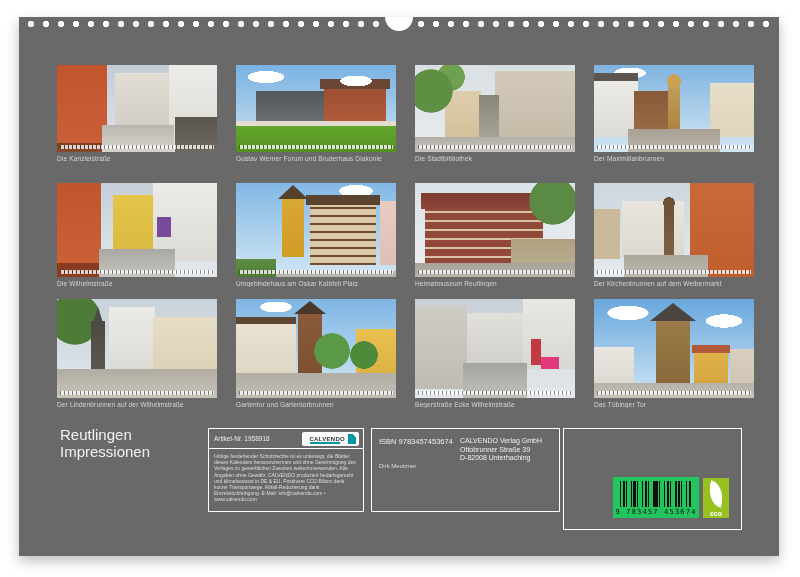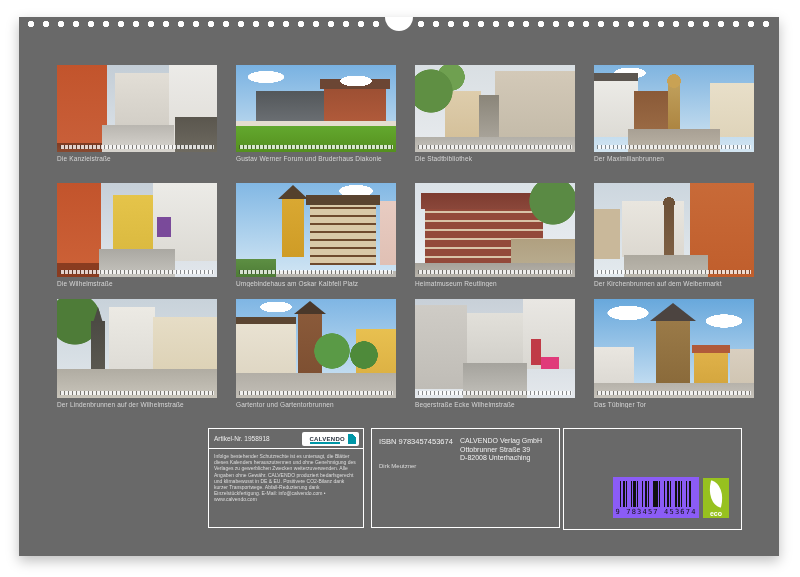--- a/index.html
+++ b/index.html
@@ -128,38 +128,38 @@
     linear-gradient(#e0b24a,#d4a63e) no-repeat 100px 52px / 34px 34px,
     linear-gradient(#e9e6e0,#dcd9d3) no-repeat 0 48px / 40px 38px,
     linear-gradient(#d9cfc0,#d0c5b2) no-repeat 136px 50px / 24px 36px,
     radial-gradient(ellipse 34px 12px at 34px 14px,#fff 60%,transparent 61%) no-repeat,
     radial-gradient(ellipse 30px 11px at 130px 22px,#fff 60%,transparent 61%) no-repeat,
     linear-gradient(#68a8dc,#cfe4f4);}
   .p12::before{content:"";position:absolute;left:56px;top:4px;width:0;height:0;
     border-left:23px solid transparent;border-right:23px solid transparent;border-bottom:18px solid #4c4440;}
   
   .title{position:absolute;left:41px;top:410px;font-size:15px;line-height:16.5px;color:#f2f2f2;}
-  .box{position:absolute;top:411px;height:100px;border:1.5px solid #fff;box-sizing:border-box;}
+  .box{position:absolute;top:411px;height:84px;border:1.5px solid #fff;box-sizing:border-box;}
   .box1{left:189px;width:156px;}
   .box2{left:352px;width:189px;}
   .box3{left:544px;width:179px;height:102px;}
   .b1a{position:relative;height:19px;border-bottom:1px solid #fff;}
   .artikel{position:absolute;left:5px;top:6px;font-size:6.5px;color:#ececec;}
   .logo{position:absolute;right:4px;top:2.5px;width:57px;height:14px;background:#fff;border-radius:2px;
         display:flex;align-items:center;justify-content:flex-end;gap:3px;padding:0 3px;box-sizing:border-box;}
   .logo-text{font-size:6px;font-weight:bold;color:#2b3440;letter-spacing:.3px;}
   .logo-tag{position:absolute;left:8px;bottom:2px;width:30px;height:1.5px;background:var(--calvendo-teal,#0097a7);}
   .logo-icon{width:8px;height:10px;background:linear-gradient(225deg,#fff 2.5px,var(--calvendo-teal,#0097a7) 2.5px);}
   .b1b{height:20px;border-bottom:1px solid #fff;font-size:8px;color:#f0f0f0;
        padding:6px 0 0 5px;box-sizing:border-box;}
   .b1c{font-size:5px;line-height:6.2px;color:#dedede;padding:4px 5px;}
   .isbn{position:absolute;left:7px;top:8px;font-size:7.5px;color:#f0f0f0;}
   .address{position:absolute;left:88px;top:8px;font-size:7px;line-height:8.5px;color:#f0f0f0;}
   .author{position:absolute;left:7px;top:34px;font-size:6px;color:#dcdcdc;}
-  .barcode{position:absolute;left:49px;top:48px;width:86px;height:41px;background:#8b5cf6;}
+  .barcode{position:absolute;left:49px;top:48px;width:86px;height:41px;background:#22c55e;}
   .bars{position:absolute;left:7px;right:7px;top:4px;height:26px;
         background:
         repeating-linear-gradient(90deg,#111 0 1px,transparent 1px 3px,#111 3px 5px,transparent 5px 6px,#111 6px 7px,transparent 7px 11px),
         repeating-linear-gradient(90deg,transparent 0 13px,#111 13px 15px,transparent 15px 21px);}
   .digits{position:absolute;bottom:2px;left:0;right:0;text-align:center;font-size:7px;color:#111;
         font-family:"DejaVu Sans Mono",monospace;letter-spacing:1.2px;}
   .eco{position:absolute;left:139px;top:49px;width:26px;height:40px;background:var(--eco-green,#97c11f);}
   .leaf{position:absolute;left:5px;top:4px;width:16px;height:24px;background:#fff;
         border-radius:0 95% 0 95%;transform:rotate(14deg);}
   .eco-text{position:absolute;bottom:1px;width:100%;text-align:center;font-size:7px;color:#fff;font-weight:bold;}
@@ -222,20 +222,24 @@
       <figure class="cell">
         <div class="photo p11"></div>
         <figcaption class="cap">Begerstraße Ecke Wilhelmstraße</figcaption>
       </figure>
       <figure class="cell">
         <div class="photo p12"></div>
         <figcaption class="cap">Das Tübinger Tor</figcaption>
       </figure>
     </div>
 
+    <div class="title">
+      <div>Reutlingen</div>
+      <div>Impressionen</div>
+    </div>
 
     <div class="box box1">
       <div class="b1a">
         <span class="artikel">Artikel-Nr. 1958918</span>
         <span class="logo">
           <span class="logo-text">CALVENDO</span>
           <span class="logo-tag"></span>
           <span class="logo-icon"></span>
         </span>
       </div>

